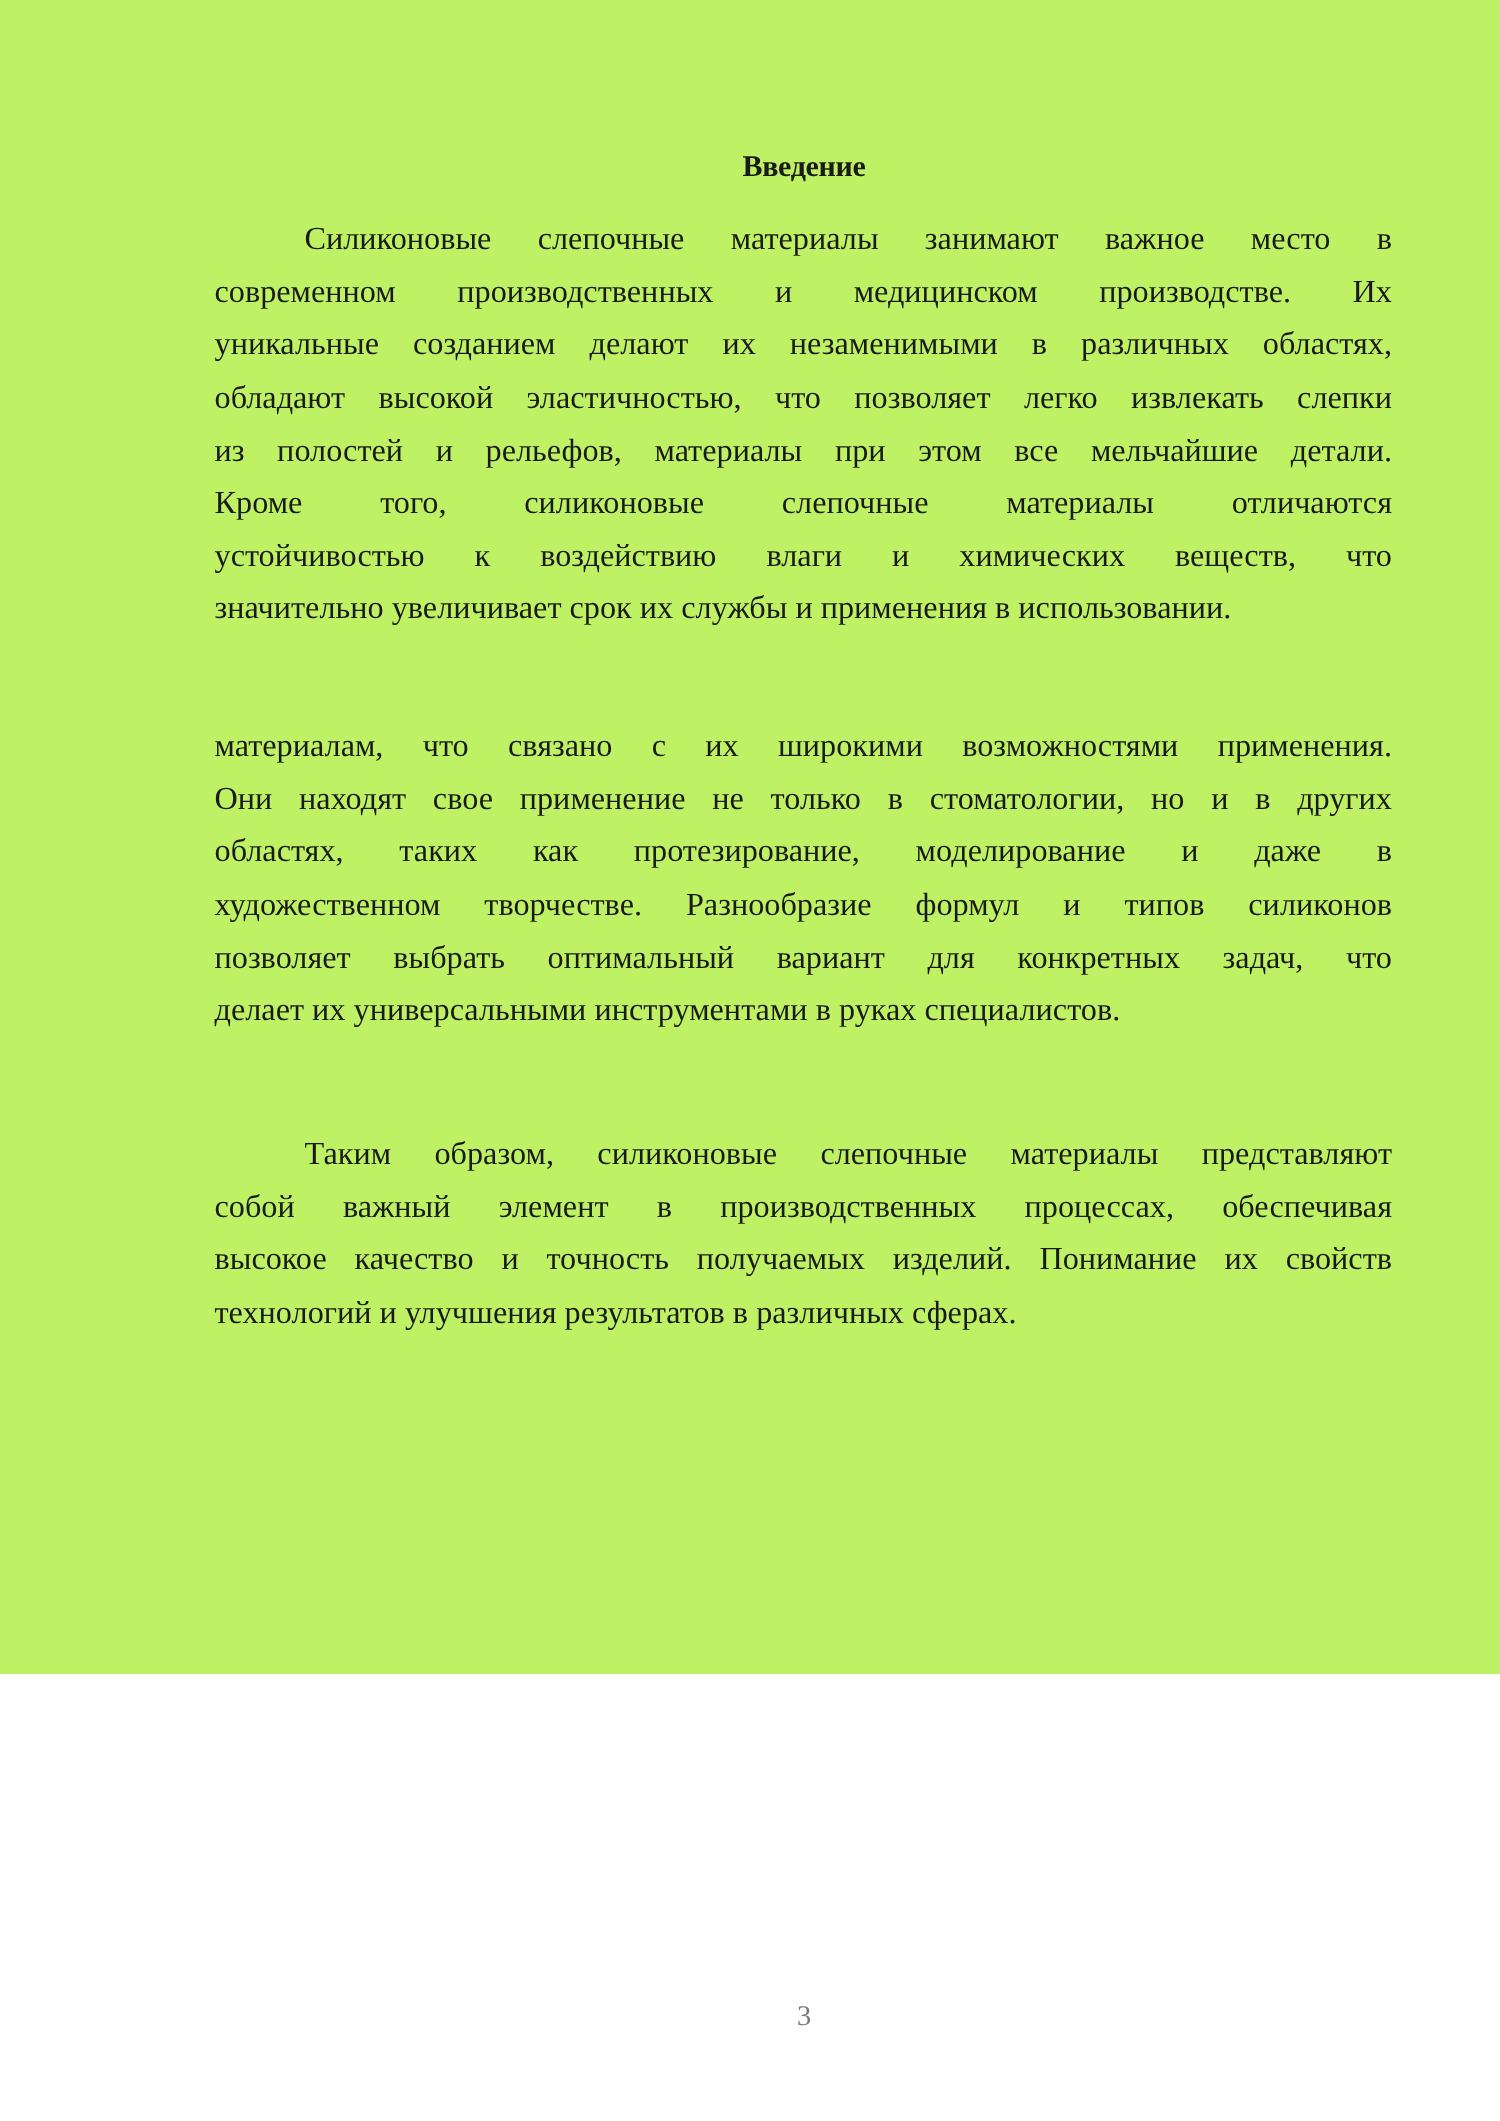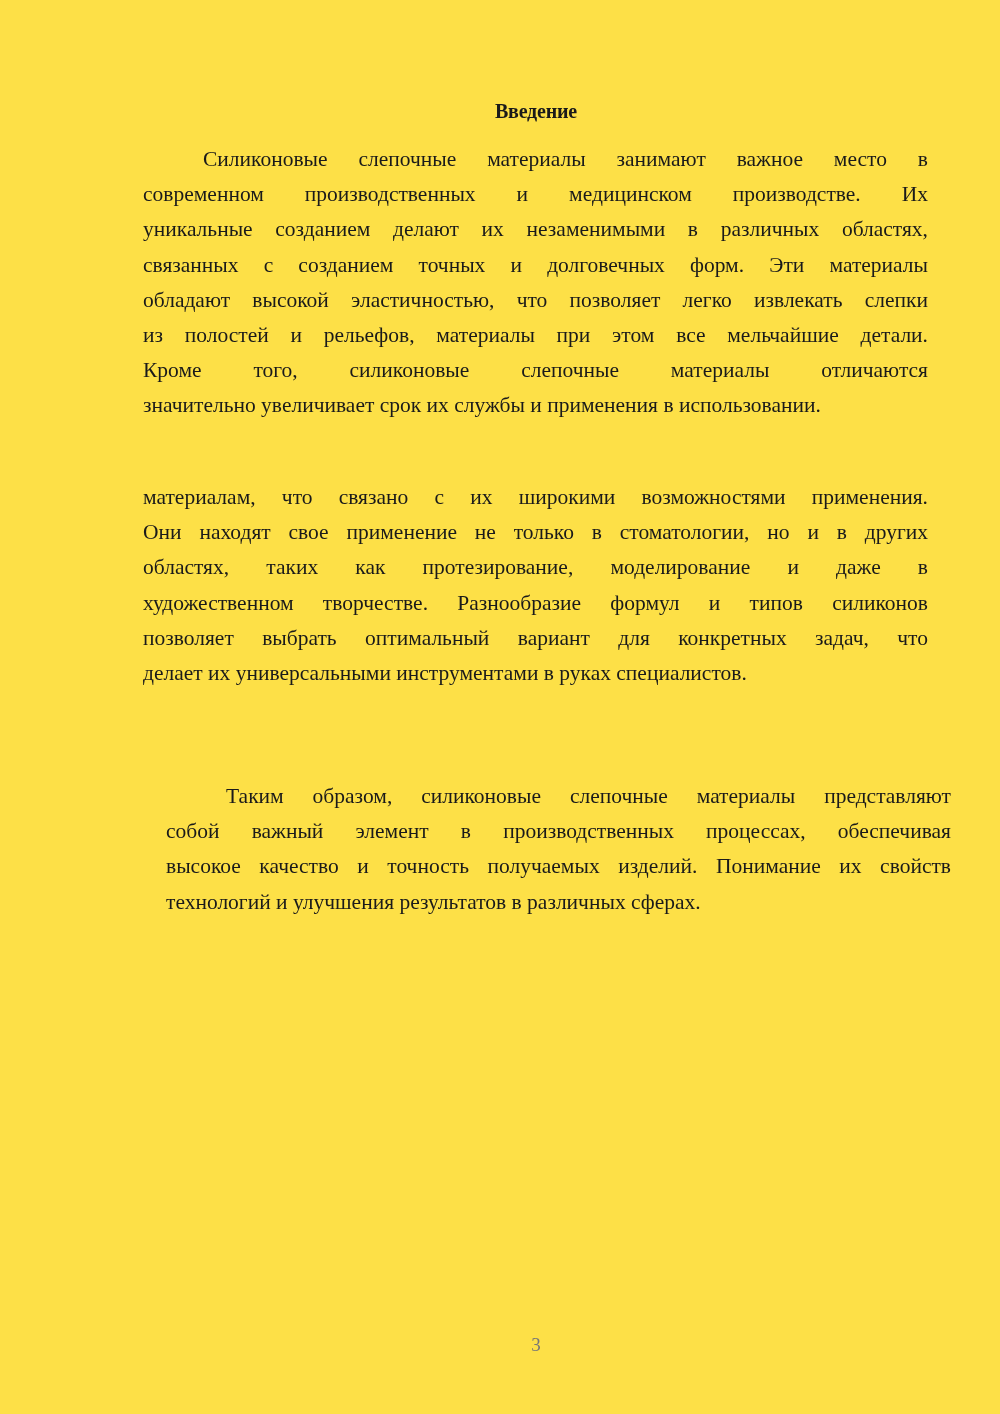--- a/index.html
+++ b/index.html
@@ -12,22 +12,22 @@
       height: 1414px;
       position: relative;
       overflow: hidden;
       font-family: "Liberation Serif", "DejaVu Serif", serif;
       color: #1a1a1a;
     }
     .page {
       position: absolute;
       left: 0; top: 0;
       width: 1000px;
-      height: 1414px;
-      background: #fde047;
+      height: 1116px;
+      background: #bef264;
     }
     .title {
       position: absolute;
       top: 98px;
       left: 0;
       width: 1072px;
       text-align: center;
       font-weight: bold;
       font-size: 20px;
       line-height: 26px;
@@ -48,21 +48,21 @@
       text-align-last: justify;
     }
     .line.first {
       padding-left: 60px;
     }
     .line.last {
       text-align-last: left;
     }
     .para-1 { top: 142px; }
     .para-2 { top: 480px; }
-    .para-3 { top: 779px; margin-left: 23px; }
+    .para-3 { top: 752px; }
     .page-number {
       position: absolute;
       top: 1334px;
       left: 0;
       width: 1072px;
       text-align: center;
       font-size: 19px;
       color: #777777;
     }
   </style>
@@ -70,24 +70,24 @@
 <body>
 
 <div class="page">
 
   <div class="title">Введение</div>
 
   <div class="para para-1">
     <span class="line first">Силиконовые слепочные материалы занимают важное место в</span>
     <span class="line">современном производственных и медицинском производстве. Их</span>
     <span class="line">уникальные созданием делают их незаменимыми в различных областях,</span>
-    <span class="line">связанных с созданием точных и долговечных форм. Эти материалы</span>
     <span class="line">обладают высокой эластичностью, что позволяет легко извлекать слепки</span>
     <span class="line">из полостей и рельефов, материалы при этом все мельчайшие детали.</span>
     <span class="line">Кроме того, силиконовые слепочные материалы отличаются</span>
+    <span class="line">устойчивостью к воздействию влаги и химических веществ, что</span>
     <span class="line last">значительно увеличивает срок их службы и применения в использовании.</span>
   </div>
 
   <div class="para para-2">
     <span class="line">материалам, что связано с их широкими возможностями применения.</span>
     <span class="line">Они находят свое применение не только в стоматологии, но и в других</span>
     <span class="line">областях, таких как протезирование, моделирование и даже в</span>
     <span class="line">художественном творчестве. Разнообразие формул и типов силиконов</span>
     <span class="line">позволяет выбрать оптимальный вариант для конкретных задач, что</span>
     <span class="line last">делает их универсальными инструментами в руках специалистов.</span>

